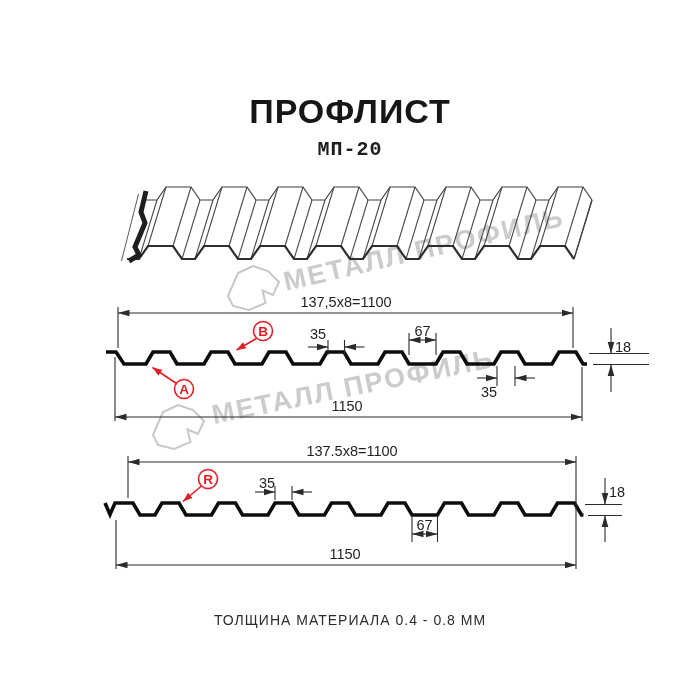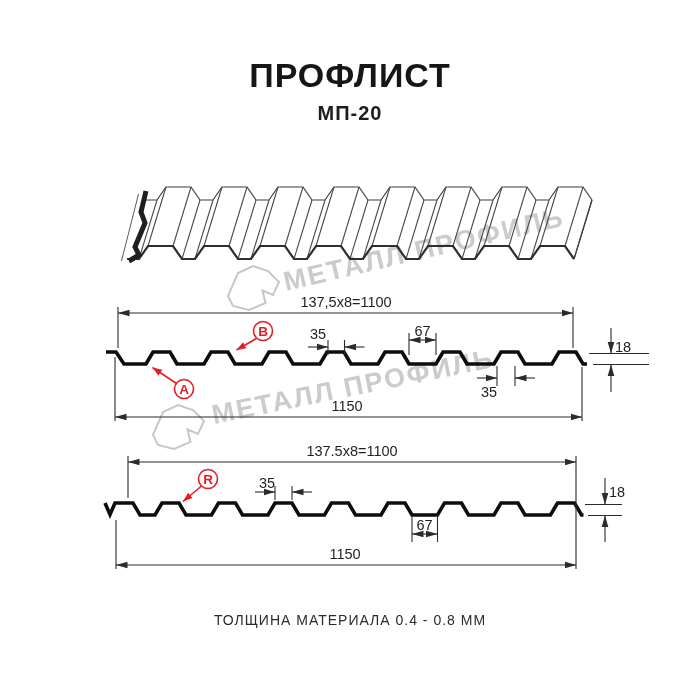--- a/index.html
+++ b/index.html
@@ -1,20 +1,20 @@
 <!DOCTYPE html>
 <html><head>
 <meta charset="utf-8">
 <style>
   html,body{margin:0;padding:0;}
   body{width:700px;height:700px;background:#ffffff;position:relative;overflow:hidden;
        font-family:"Liberation Sans",sans-serif;}
-  .hdr{position:absolute;left:0;width:700px;text-align:center;color:#161616;}
+  .hdr{position:absolute;left:0;width:700px;text-align:center;color:#161616;margin-top:36px;}
   #title{top:56px;font-size:34px;font-weight:800;letter-spacing:1px;}
-  #subtitle{top:102px;font-size:20px;font-weight:600;letter-spacing:1px;color:#1d1d1d;}
+  #subtitle{top:102px;font-size:20px;font-weight:600;letter-spacing:1px;color:#1d1d1d;font-family:Liberation Mono, monospace;}
   #footer{position:absolute;left:0;top:612px;width:700px;text-align:center;
           font-size:14px;font-weight:500;letter-spacing:1px;color:#2b2b2b;}
   svg{position:absolute;left:0;top:0;}
   .thin{stroke:#3e3e3e;stroke-width:1.2;fill:none;}
   .front{stroke:#2e2e2e;stroke-width:2.2;fill:none;}
   .edgeband{stroke:#1f1f1f;stroke-width:5;fill:none;}
   .under{stroke:#5a5a5a;stroke-width:1;fill:none;}
   #conn line{stroke:#484848;stroke-width:1.1;}
   .prof{stroke:#0d0d0d;stroke-width:3.6;fill:none;stroke-linejoin:miter;}
   .dimln{stroke:#2b2b2b;stroke-width:1.1;fill:none;}

